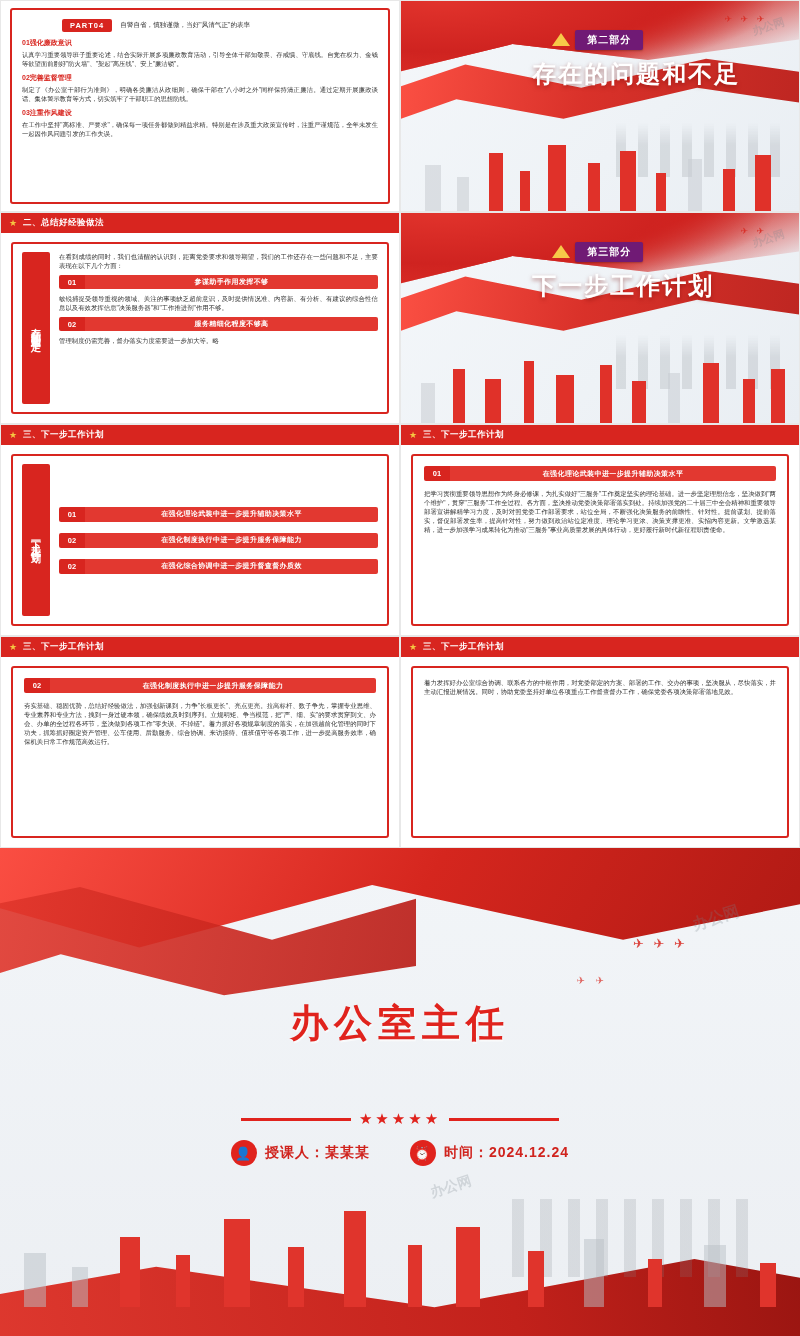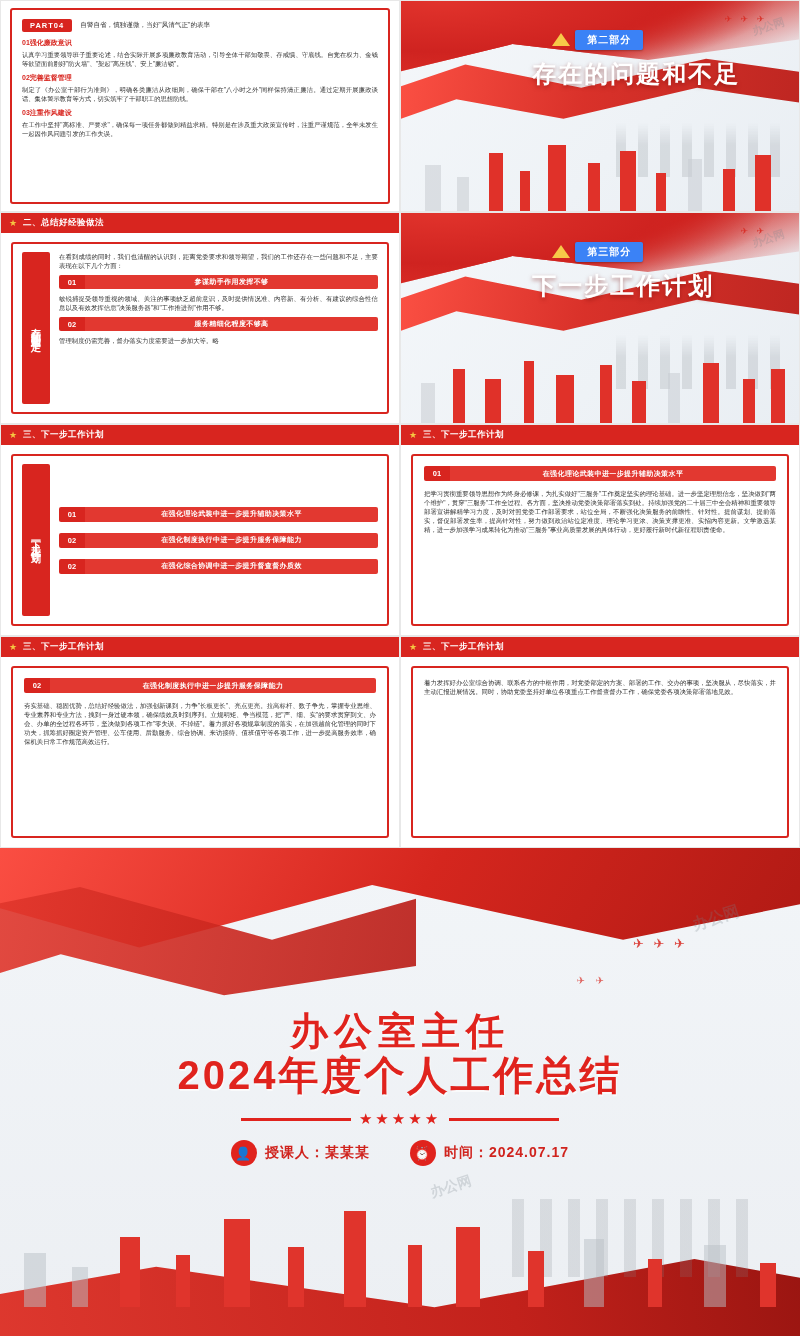--- a/index.html
+++ b/index.html
@@ -62,21 +62,21 @@
     position: absolute; left: 38%; top: 14%;
     display:flex; align-items:center; gap:5px;
   }
   .star-badge {
     width: 0; height: 0;
     border-left: 9px solid transparent; border-right: 9px solid transparent;
     border-bottom: 13px solid #f7c948;
     position: relative; top:-1px;
   }
   .part-pill {
-    background:#3b82f6; color:#fff; font-size:10px; font-weight:bold;
+    background:#701a75; color:#fff; font-size:10px; font-weight:bold;
     padding:3px 12px; border-radius:2px; letter-spacing:1px;
     box-shadow: 0 1px 2px rgba(0,0,0,.25);
   }
   .part-title {
     position:absolute; left: 33%; top: 27%;
     color:#ffffff; font-size:24px; font-weight:bold; letter-spacing:2px;
     text-shadow: 0 2px 4px rgba(120,12,8,.5);
   }
 
   
@@ -110,21 +110,21 @@
   }
   .bar .txt {
     flex:1; background:#e23830; color:#fff; font-size:7px; font-weight:bold;
     display:flex; align-items:center; justify-content:center; letter-spacing:.4px;
     border-radius:0 2px 2px 0;
   }
   .bar.wide { height:15px; }
 
   
   .p4 { border:2px solid #d8251f; border-radius:3px; height:100%; padding:9px 10px; }
-  .p4-top { display:flex; align-items:center; gap:8px; margin-bottom:6px; }
+  .p4-top { display:flex; align-items:center; gap:8px; margin-bottom:6px;margin-left:40px; }
   .p4-pill { background:#d8251f; color:#fff; font-size:7.5px; font-weight:bold; padding:2px 8px; border-radius:2px; letter-spacing:1px;}
   .p4-sub { font-size:6.6px; color:#333; }
   .p4-h { color:#d8251f; font-size:7px; font-weight:bold; margin:5px 0 2px; }
   .p4-p { font-size:6.3px; line-height:9px; color:#333; text-align:justify; }
 
   
   .tframe { border:2px solid #d8251f; border-radius:3px; height:100%; padding:10px 11px; }
   .tbar { margin-bottom:8px; }
 
   
@@ -148,21 +148,21 @@
     background: linear-gradient(80deg,#e03a30,#c2211b 60%, #8f120e);
     clip-path: polygon(0 58%, 22% 30%, 52% 62%, 80% 24%, 100% 50%, 100% 100%, 0 100%);
   }
   .cover-city { position:absolute; left:0; bottom:6%; width:100%; height:24%; }
   .cover-city i { position:absolute; bottom:0; background:#e0342c; }
   .cover-city i.g { background:#b9bfc6; opacity:.5; }
   .cover-wall { position:absolute; right:6%; bottom:12%; width:30%; height:16%; opacity:.2;
     background: repeating-linear-gradient(90deg,#7e858c 0 12px, transparent 12px 28px);
   }
   .cover-title1 {
-    position:absolute; top:158px; width:100%; text-align:center;
+    position:absolute; top:150px; width:100%; text-align:center;
     color:#e0231d; font-size:38px; font-weight:bold; letter-spacing:6px;
     text-shadow: 1px 2px 0 rgba(255,255,255,.6);
   }
   .cover-title2 {
     position:absolute; top:200px; width:100%; text-align:center;
     color:#e0231d; font-size:40px; font-weight:bold; letter-spacing:3px;
     text-shadow: 1px 2px 0 rgba(255,255,255,.6);
   }
   .cover-div {
     position:absolute; top:262px; width:100%; display:flex; align-items:center;
@@ -384,34 +384,33 @@
     <i style="left:51%;width:14px;height:62px"></i>
     <i style="left:57%;width:24px;height:80px"></i>
     <i style="left:66%;width:16px;height:56px"></i>
     <i class="g" style="left:73%;width:20px;height:68px"></i>
     <i style="left:81%;width:14px;height:48px"></i>
     <i class="g" style="left:88%;width:22px;height:62px"></i>
     <i style="left:95%;width:16px;height:44px"></i>
   </div>
 
   <div class="cover-title1">办公室主任</div>
-  <div class="cover-title2">2024年度个人工作总结</div>
 
   <div class="cover-div">
     <span class="ln"></span>
     <span class="stars">★★★★★</span>
     <span class="ln"></span>
   </div>
 
   <div class="cover-meta">
     <div class="meta-item">
       <span class="meta-circle">👤</span>
       <span class="meta-text">授课人：某某某</span>
     </div>
     <div class="meta-item">
       <span class="meta-circle">⏰</span>
-      <span class="meta-text">时间：2024.07.17</span>
+      <span class="meta-text">时间：2024.12.24</span>
     </div>
   </div>
 
   <div class="wm" style="right:60px;top:60px;font-size:16px;">办公网</div>
   <div class="wm" style="left:430px;top:330px;font-size:14px;">办公网</div>
 </div>
 
 </body></html>

